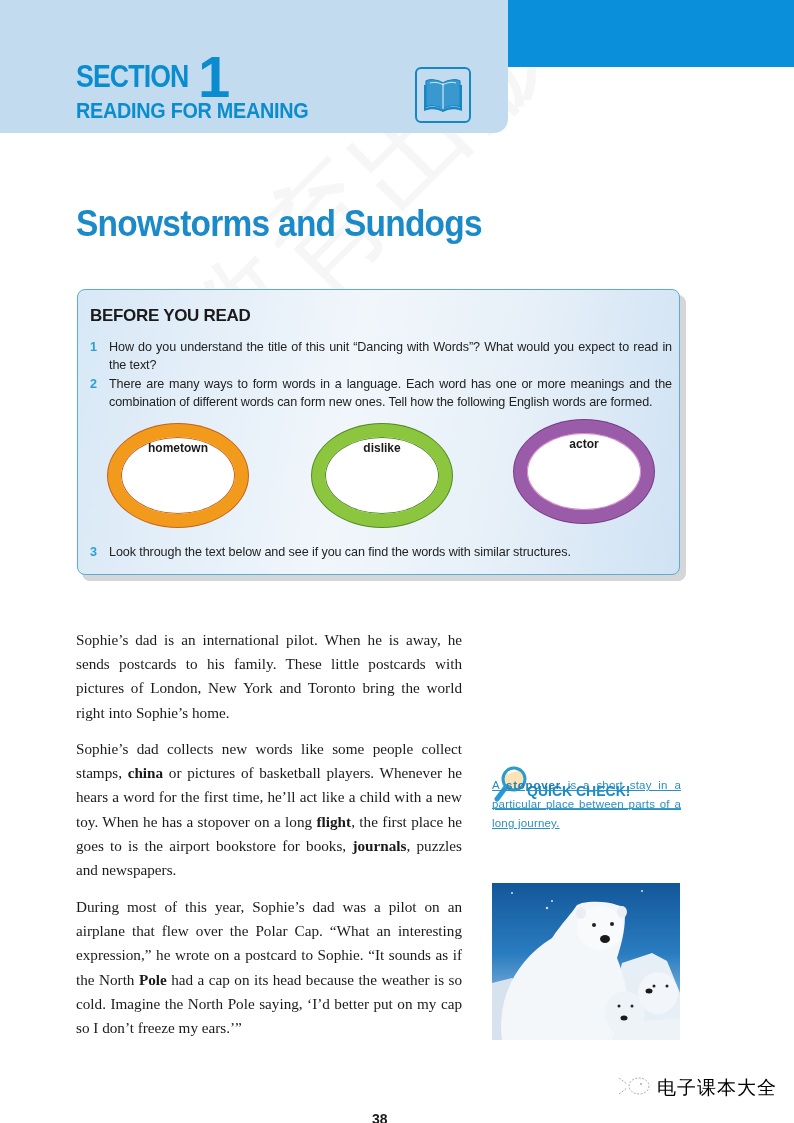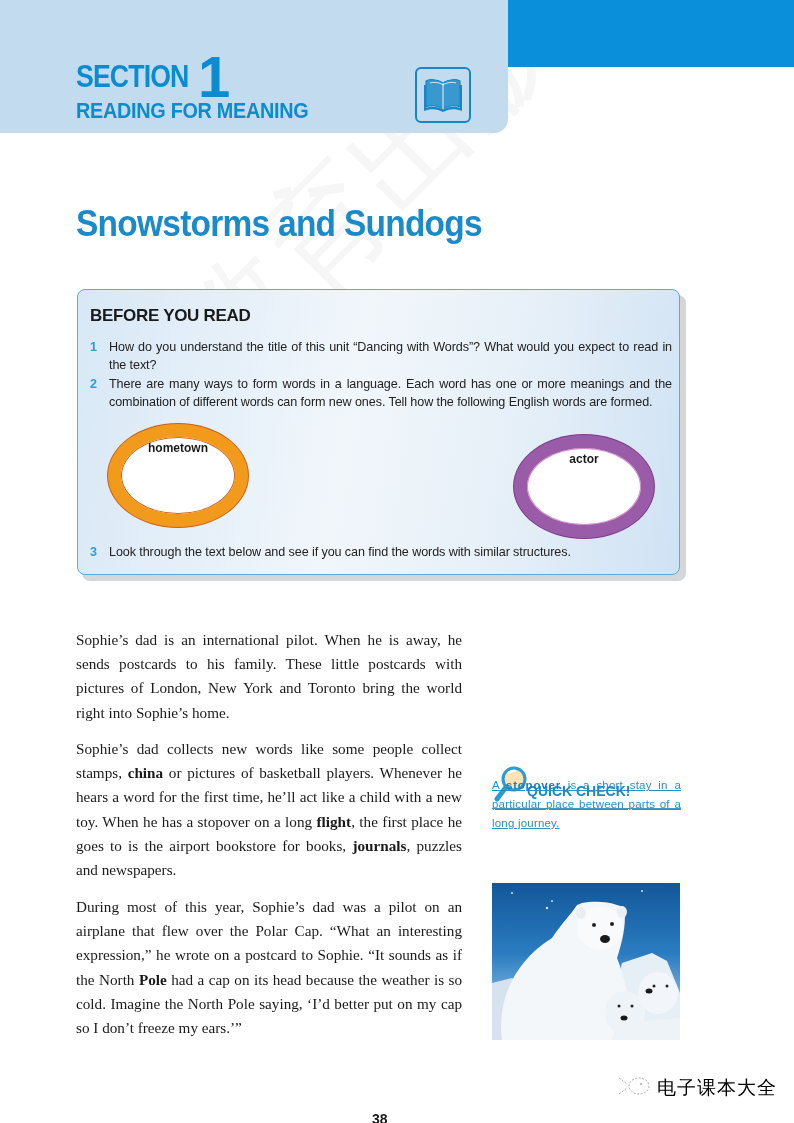--- a/index.html
+++ b/index.html
@@ -164,21 +164,24 @@
     <span class="txt">How do you understand the title of this unit “Dancing with Words”? What would you expect to read in the text?</span>
   </div>
   <div class="byr-item" style="top:85px;">
     <span class="num">2</span>
     <span class="txt">There are many ways to form words in a language. Each word has one or more meanings and the combination of different words can form new ones. Tell how the following English words are formed.</span>
   </div>
 
   <div class="ellipse e-orange" style="left:30px; top:134px;">
     <div class="word">hometown</div>
   </div>
-  <div class="ellipse e-purple" style="left:436px; top:145px;">
+  <div class="ellipse e-green" style="left:234px; top:134px;">
+    <div class="word">dislike</div>
+  </div>
+  <div class="ellipse e-purple" style="left:436px; top:130px;">
     <div class="word">actor</div>
   </div>
 
   <div class="byr-item" style="top:253px;">
     <span class="num">3</span>
     <span class="txt">Look through the text below and see if you can find the words with similar structures.</span>
   </div>
 </div>
 
 <div class="body-para" style="top:628px;"><span>Sophie’s dad is an international pilot. When he is away, he sends postcards to his family. These little postcards with pictures of London, New York and Toronto bring the world right into Sophie’s home.</span></div>

